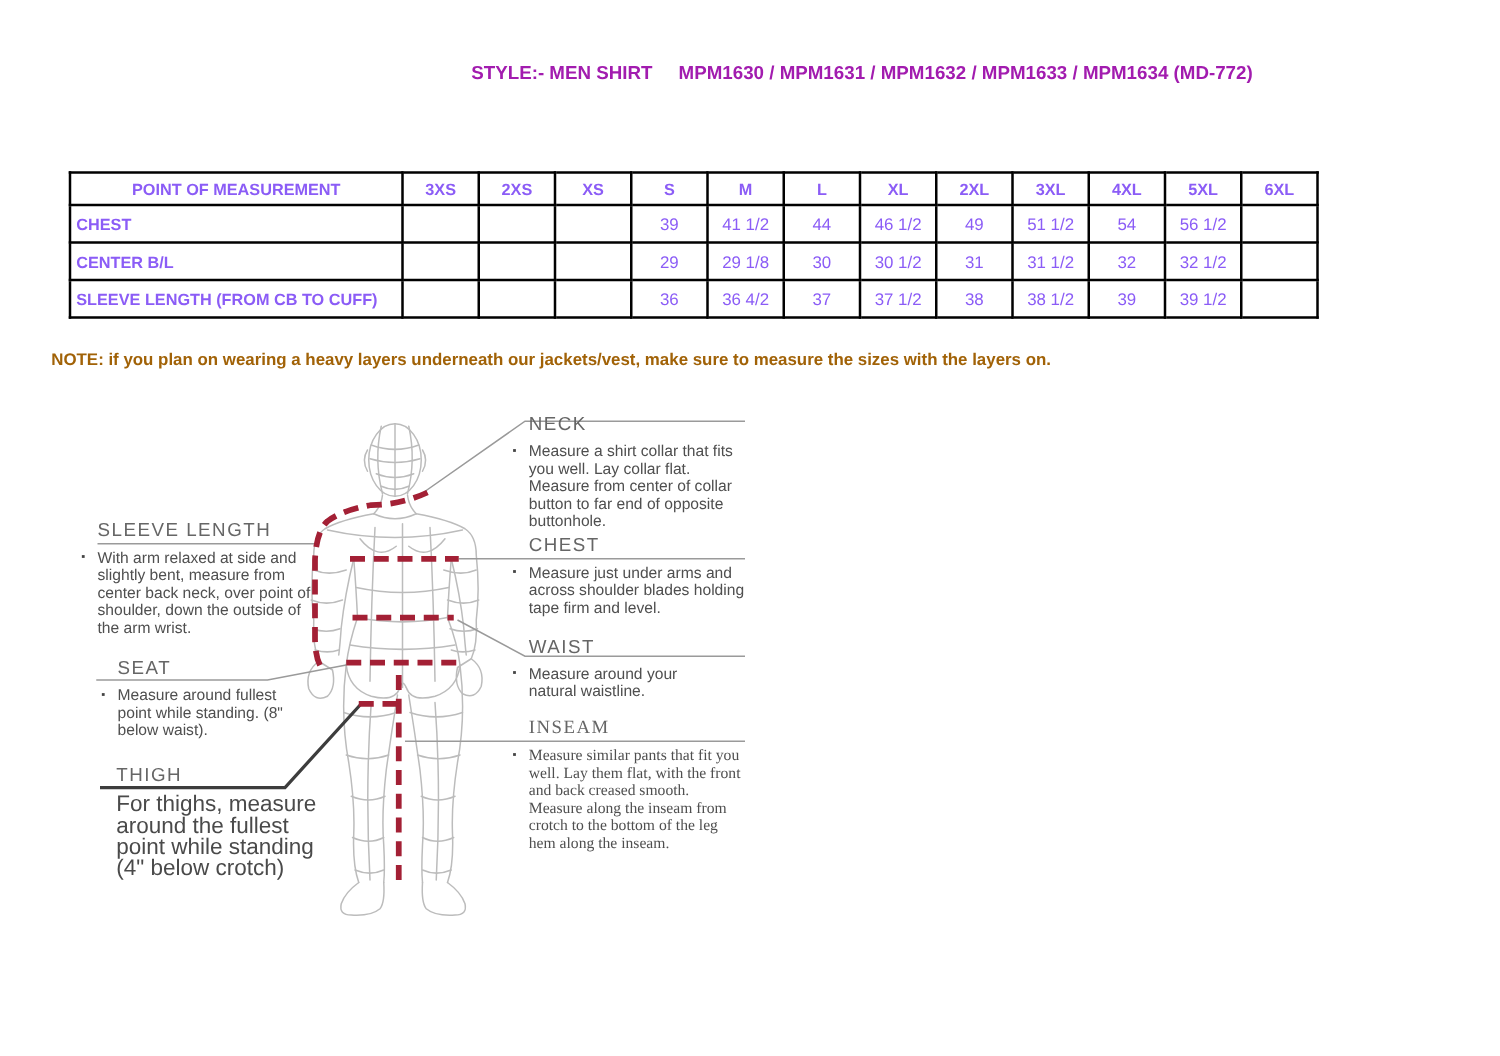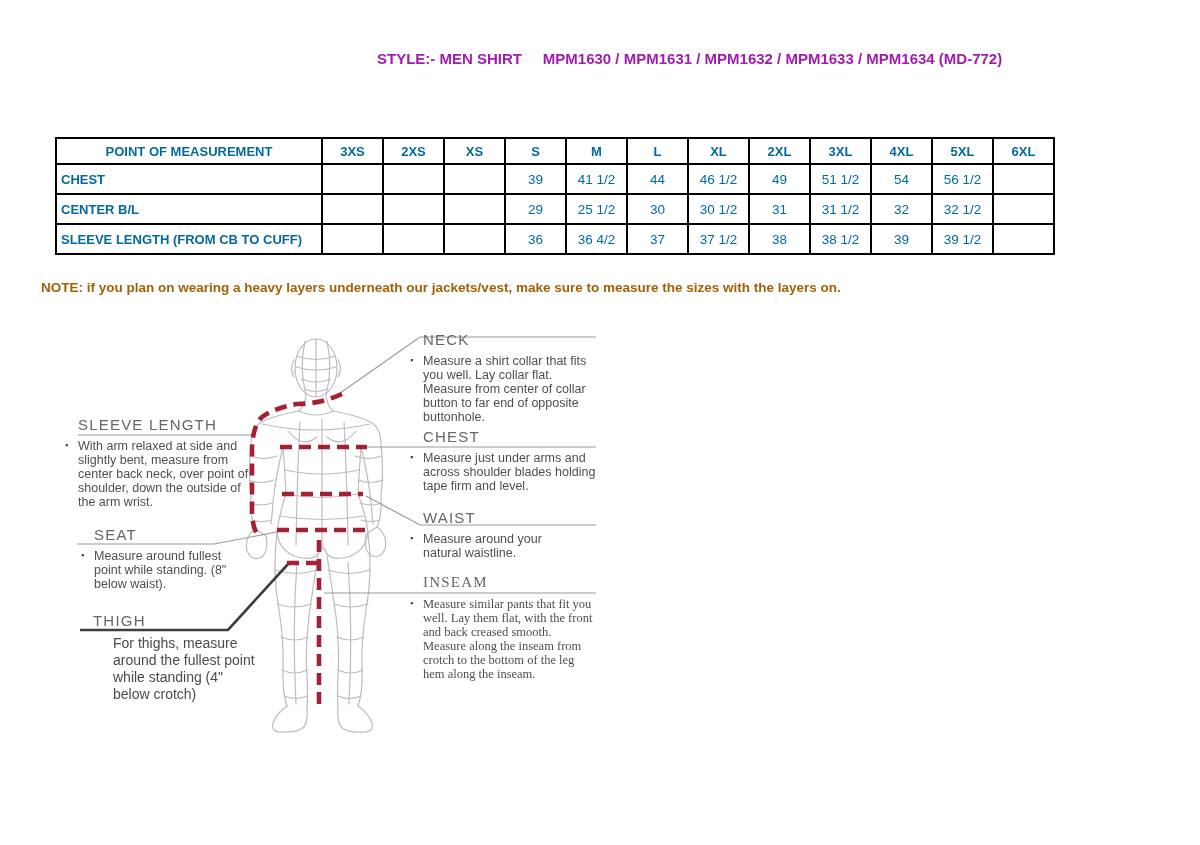--- a/index.html
+++ b/index.html
@@ -2,21 +2,21 @@
 <html><head>
 <meta charset="utf-8">
 <style>
   html,body{margin:0;padding:0;background:#ffffff;}
   body{width:1200px;height:845px;position:relative;font-family:"Liberation Sans",sans-serif;overflow:hidden;}
   .page{position:absolute;inset:0;background:#fff;}
 
   .doc-title{position:absolute;left:377px;top:50px;font-size:15px;font-weight:bold;color:#a21caf;white-space:pre;}
 
   .size-table{position:absolute;left:55px;top:137px;width:998px;border-collapse:collapse;table-layout:fixed;}
-  .size-table th,.size-table td{border:2px solid #000;text-align:center;color:#0369a1;overflow:hidden;padding:0;}
+  .size-table th,.size-table td{border:2px solid #000;text-align:center;color:#8b5cf6;overflow:hidden;padding:0;}
   .size-table thead th{height:24px;font-size:13px;font-weight:bold;}
   .size-table tbody th{height:28px;text-align:left;padding-left:4px;font-size:13px;font-weight:bold;}
   .size-table tbody td{font-size:13.5px;font-weight:normal;}
 
   .note{position:absolute;left:41px;top:280px;font-size:13.5px;font-weight:bold;color:#a16207;}
 
   .diagram{position:absolute;left:0;top:310px;width:1200px;height:470px;}
   .diagram svg{position:absolute;left:0;top:0;}
 
   .g-block{position:absolute;}
@@ -24,21 +24,21 @@
   .g-body{position:relative;font-size:12.5px;line-height:14px;color:#4f4f4f;}
   .g-bullet{position:absolute;left:-13px;top:-1px;font-size:9px;color:#444;}
 
   .g-neck{left:423px;top:21px;width:172px;}
   .g-chest{left:423px;top:118px;width:176px;}
   .g-waist{left:423px;top:199px;width:148px;}
   .g-inseam{left:423px;top:264px;width:172px;font-family:Liberation Serif, serif;}
   .g-sleeve{left:78px;top:106px;width:178px;}
   .g-seat{left:94px;top:216px;width:148px;}
   .g-thigh{left:93px;top:302px;width:170px;}
-  .g-thigh .g-body{font-size:14px;line-height:17px;color:#4a4a4a;margin-top:4px;margin-left:20px;}
+  .g-thigh .g-body{font-size:18px;line-height:17px;color:#4a4a4a;margin-top:4px;}
 </style>
 </head>
 <body>
 
 <div class="page">
 
   <div class="doc-title">STYLE:- MEN SHIRT     MPM1630 / MPM1631 / MPM1632 / MPM1633 / MPM1634 (MD-772)</div>
 
   <table class="size-table">
     <colgroup>
@@ -88,21 +88,21 @@
         <td>54</td>
         <td>56 1/2</td>
         <td></td>
       </tr>
       <tr>
         <th>CENTER B/L</th>
         <td></td>
         <td></td>
         <td></td>
         <td>29</td>
-        <td>25 1/2</td>
+        <td>29 1/8</td>
         <td>30</td>
         <td>30 1/2</td>
         <td>31</td>
         <td>31 1/2</td>
         <td>32</td>
         <td>32 1/2</td>
         <td></td>
       </tr>
       <tr>
         <th>SLEEVE LENGTH (FROM CB TO CUFF)</th>

